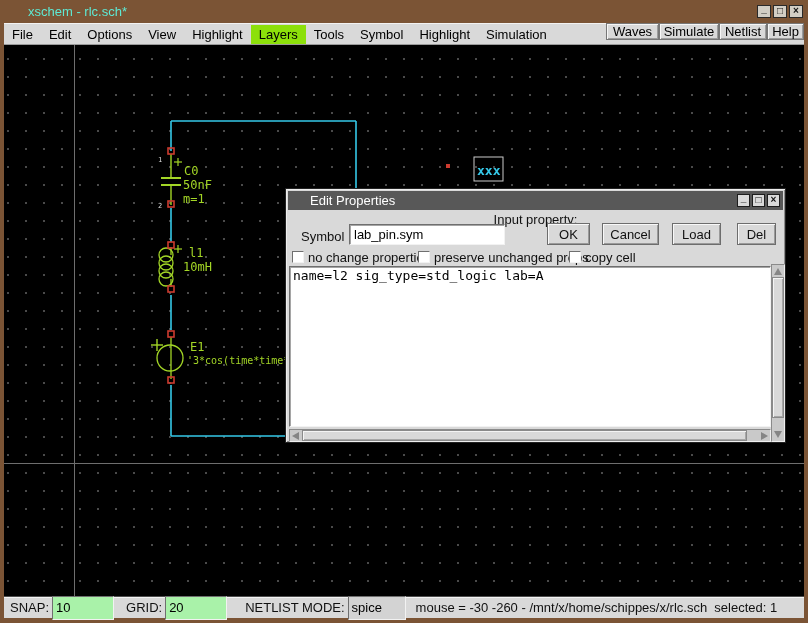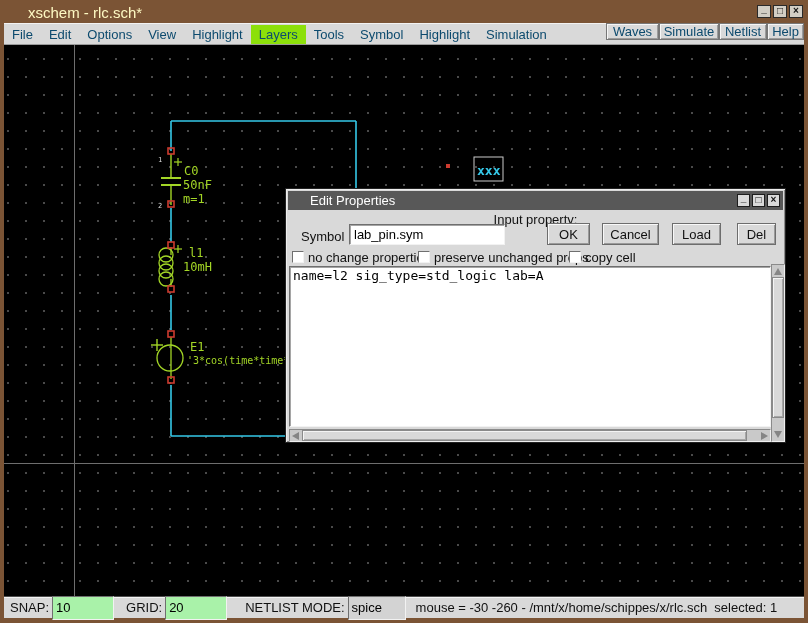--- a/index.html
+++ b/index.html
@@ -3,30 +3,30 @@
 <meta charset="utf-8">
 <style>
   * { margin:0; padding:0; box-sizing:border-box; }
   html,body { width:808px; height:623px; overflow:hidden; }
   body { font-family:"Liberation Sans", sans-serif; }
 
   .app { position:relative; width:808px; height:623px; background:#7b5435; }
 
   
   .titlebar { position:absolute; left:0; top:0; width:808px; height:23px; background:#7b5435; }
-  .title-text { position:absolute; left:28px; top:4px; color:#fef9c3; font-size:15px; }
+  .title-text { position:absolute; left:28px; top:4px; color:#5eead4; font-size:13px; }
   .win-btns { position:absolute; right:5px; top:5px; display:flex; gap:2px; }
   .win-btn { width:14px; height:13px; background:#d2cec5; border:1px solid #2a2a2a;
              color:#111; font-size:10px; line-height:10px; text-align:center; cursor:default;
              font-weight:bold; overflow:hidden; }
   .win-btn.minb { line-height:6px; }
 
   
   .menubar { position:absolute; left:4px; top:23px; width:800px; height:22px; background:#d9d9d9;
-             display:flex; align-items:center; font-size:13px; color:#0c4a6e;
+             display:flex; align-items:center; font-size:13px; color:#000000;
              box-shadow: inset 0 -1px 0 #9a9a9a, inset 0 1px 0 #f2f2f2; }
   .menu-item { padding:2px 8px; white-space:nowrap; }
   .menu-item.active { background:#8ce00a; }
   .menu-actions { margin-left:auto; display:flex; align-items:flex-start; height:22px; }
   .menu-btn { display:flex; align-items:center; justify-content:center; font-size:13px;
               background:#d9d9d9; border:1px solid #777;
               box-shadow: inset 1px 1px 0 #f6f6f6, inset -1px -1px 0 #9c9c9c; }
   .menu-btn.waves { width:53px; } .menu-btn.simulate { width:60px; }
   .menu-btn.netlist { width:48px; } .menu-btn.help { width:37px; }
 

